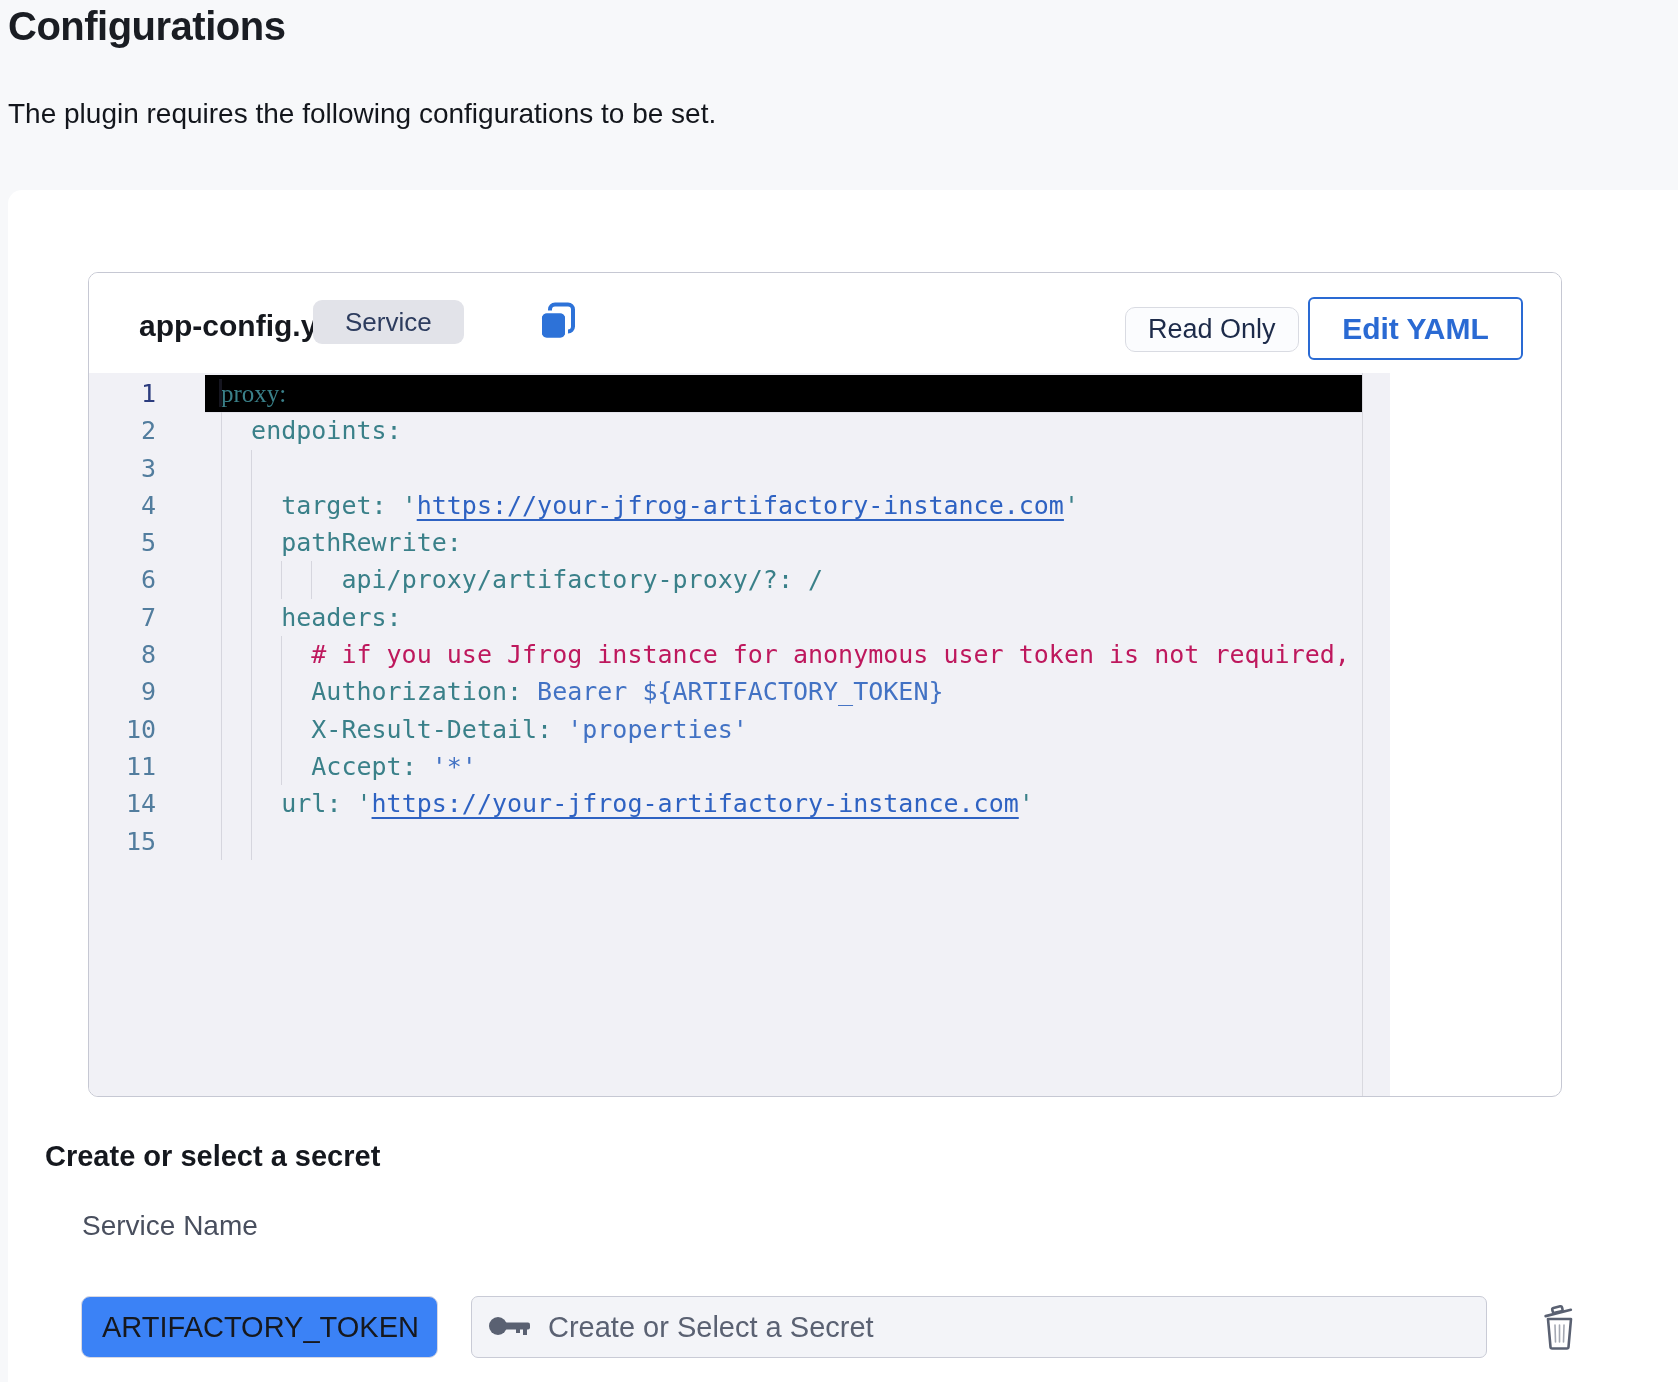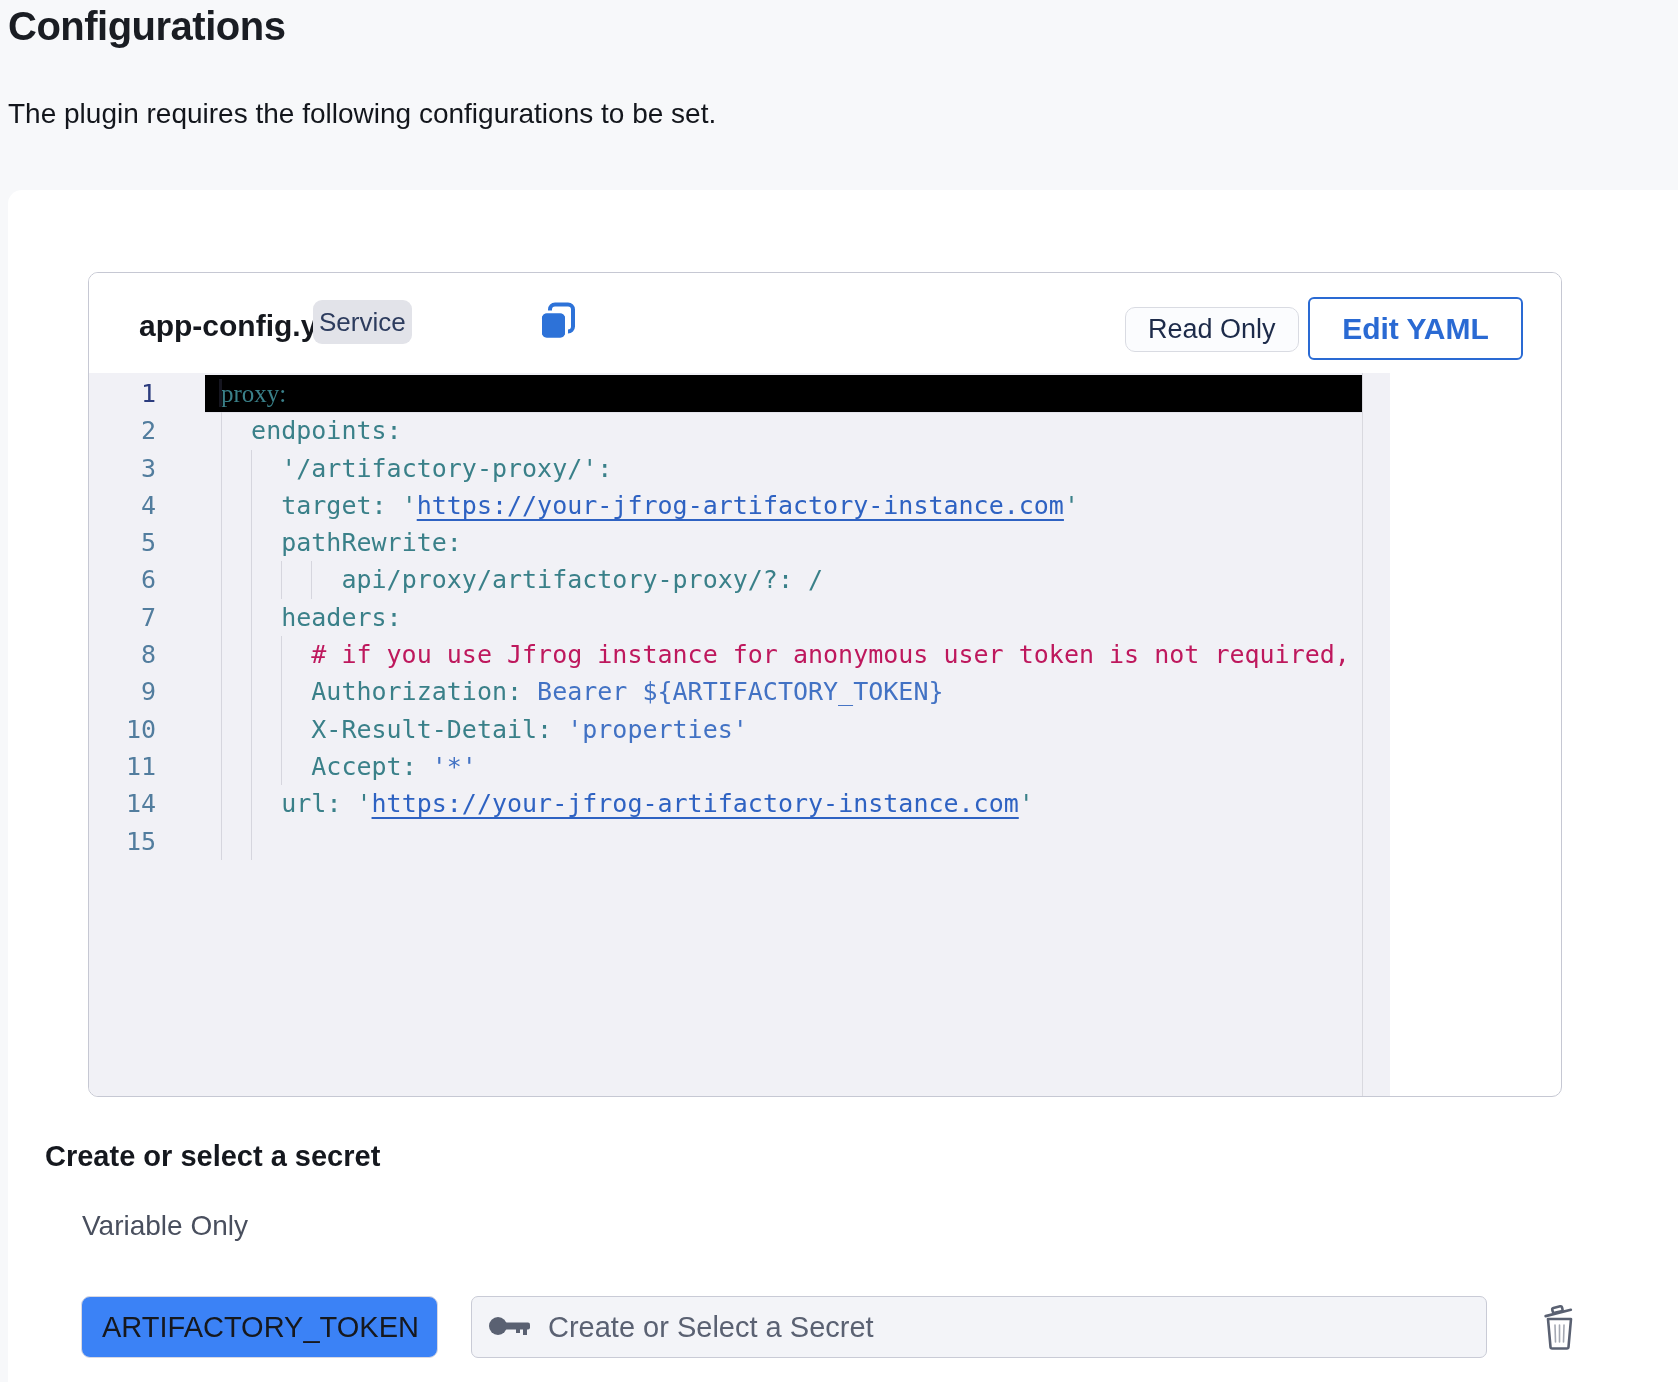--- a/index.html
+++ b/index.html
@@ -28,21 +28,21 @@
     background:#fff; border:1.5px solid #c6c8d3; border-radius:10px;
     overflow:hidden;
   }
   .card-header { position:absolute; left:0; top:0; right:0; height:100px; background:#fff; }
   .filename {
     position:absolute; left:50px; top:36px;
     font-size:30px; font-weight:bold; color:#15181e;
   }
   .badge {
     position:absolute; left:224px; top:27px; height:44px;
-    background:#e2e3e9; border-radius:9px; padding:0 6px;
+    background:#e2e3e9; border-radius:9px; padding:0 32px;
     display:flex; align-items:center;
     font-size:26px; color:#2d3c5e;
   }
   .copy-btn {
     position:absolute; left:448px; top:28px; width:42px; height:42px;
     background:none; border:none; cursor:pointer; padding:0;
   }
   .readonly-btn {
     position:absolute; left:1036px; top:34px; height:45px;
     background:#fbfcfe; border:1.5px solid #d9dbe2; border-radius:10px;
@@ -143,21 +143,21 @@
         <div class="code-line active">
           <span class="ln">1</span>
           <span class="line-box"><i class="cursor"></i><span><span class="tk-key">proxy</span><span class="tk-pln">:</span></span></span>
         </div>
         <div class="code-line">
           <span class="ln">2</span>
           <span class="line-box"><i class="guide" style="left: 15.5px;"></i><span>  <span class="tk-key">endpoints</span><span class="tk-pln">:</span></span></span>
         </div>
         <div class="code-line">
           <span class="ln">3</span>
-          <span class="line-box"><i class="guide" style="left: 15.5px;"></i><i class="guide" style="left: 45.6px;"></i><span>    <span class="tk-key">'/artifactory-proxy/'</span><span class="tk-pln">:</span></span></span>
+          <span class="line-box"><i class="guide" style="left: 15.5px;"></i><i class="guide" style="left: 45.6px;"></i></span>
         </div>
         <div class="code-line">
           <span class="ln">4</span>
           <span class="line-box"><i class="guide" style="left: 15.5px;"></i><i class="guide" style="left: 45.6px;"></i><span>    <span class="tk-key">target</span><span class="tk-pln">: </span><span class="tk-key">'</span><span class="tk-link">https://your-jfrog-artifactory-instance.com</span><span class="tk-key">'</span></span></span>
         </div>
         <div class="code-line">
           <span class="ln">5</span>
           <span class="line-box"><i class="guide" style="left: 15.5px;"></i><i class="guide" style="left: 45.6px;"></i><span>    <span class="tk-key">pathRewrite</span><span class="tk-pln">:</span></span></span>
         </div>
         <div class="code-line">
@@ -191,21 +191,21 @@
         <div class="code-line">
           <span class="ln">15</span>
           <span class="line-box"><i class="guide" style="left: 15.5px;"></i><i class="guide" style="left: 45.6px;"></i></span>
         </div>
       </div>
     <div class="scroll-divider"></div>
   </div>
 </div>
 
 <h2 class="secret-heading">Create or select a secret</h2>
-<label class="var-label">Variable Only</label>
+<label class="var-label">Service Name</label>
 
 <input class="var-input" type="text" readonly="" value="ARTIFACTORY_TOKEN" style="">
 
 <input class="secret-select" type="text" placeholder="Create or Select a Secret" style="">
 
 <span class="key-icon-wrap">
   <svg width="46" height="28" viewBox="0 0 46 28">
     <circle cx="10" cy="13" r="9" fill="#5a6172"></circle>
     <rect x="16" y="9.5" width="26" height="7" rx="2" fill="#5a6172"></rect>
     <rect x="28" y="15" width="4" height="5" fill="#5a6172"></rect>

